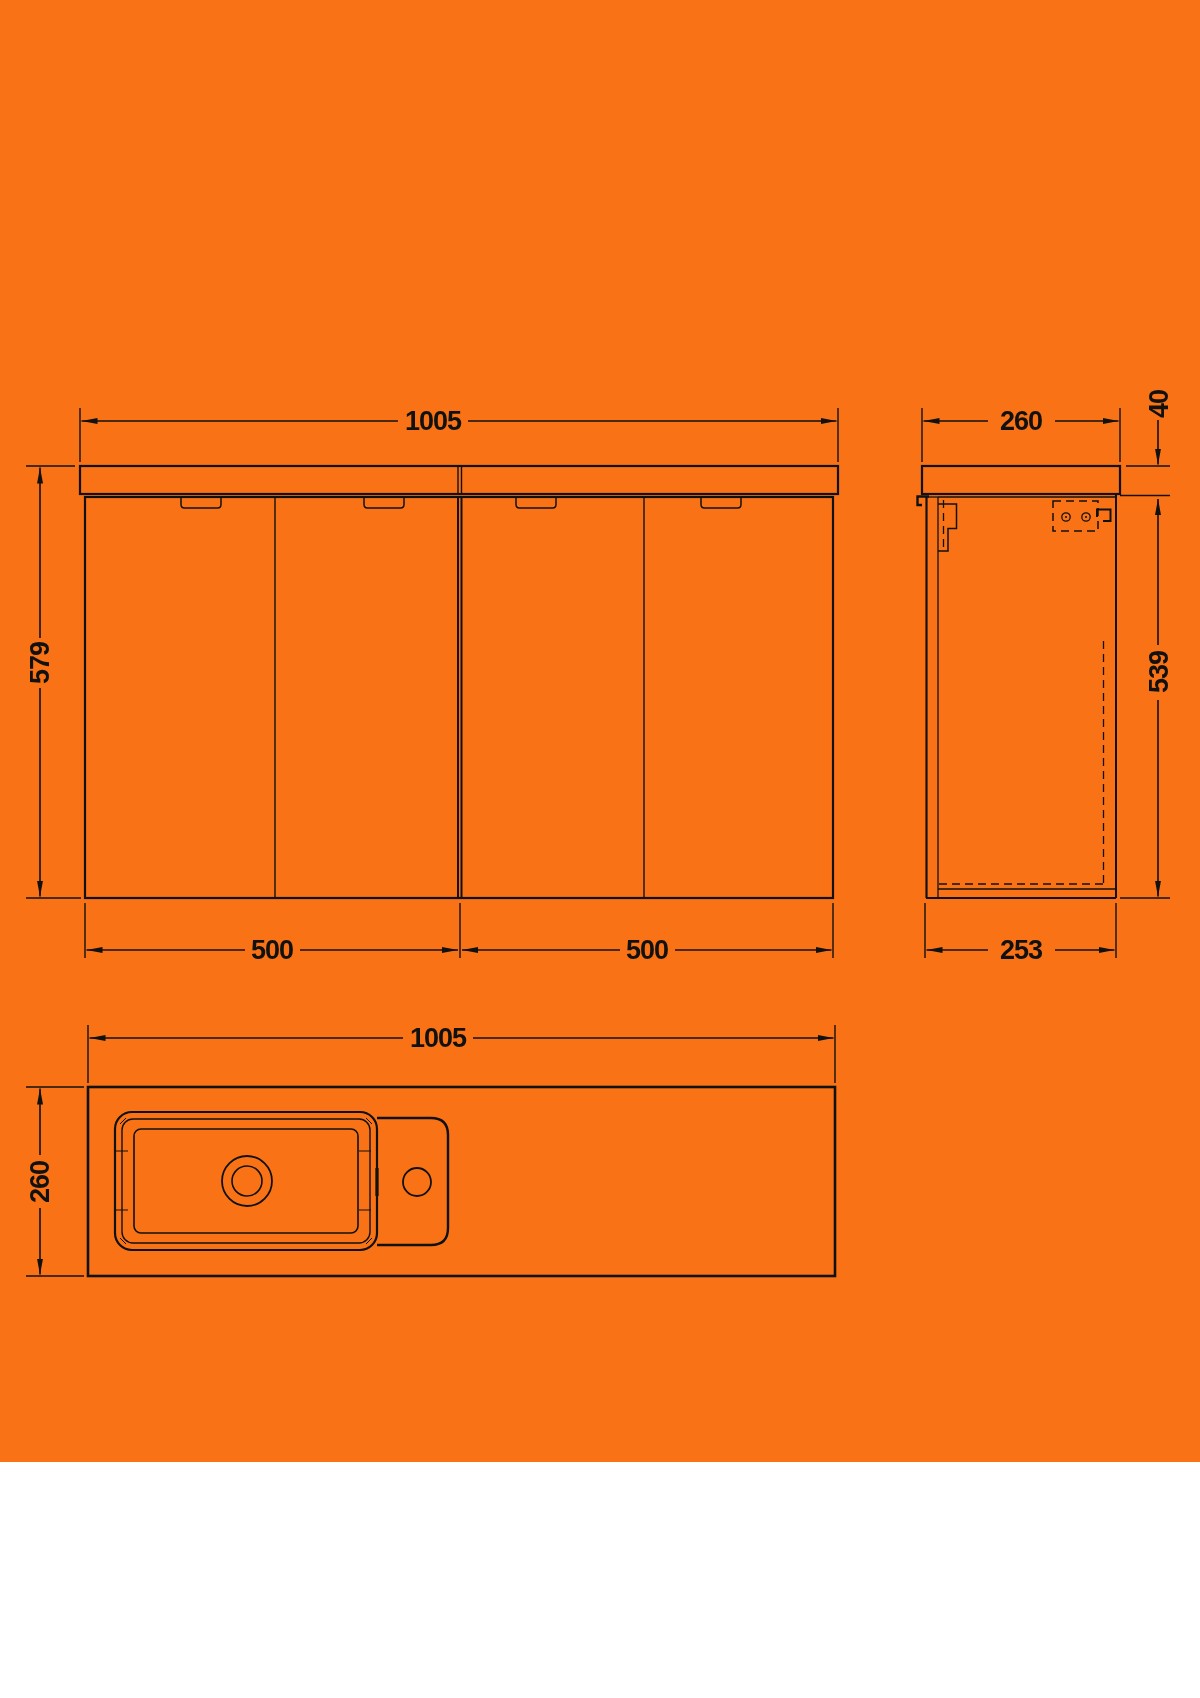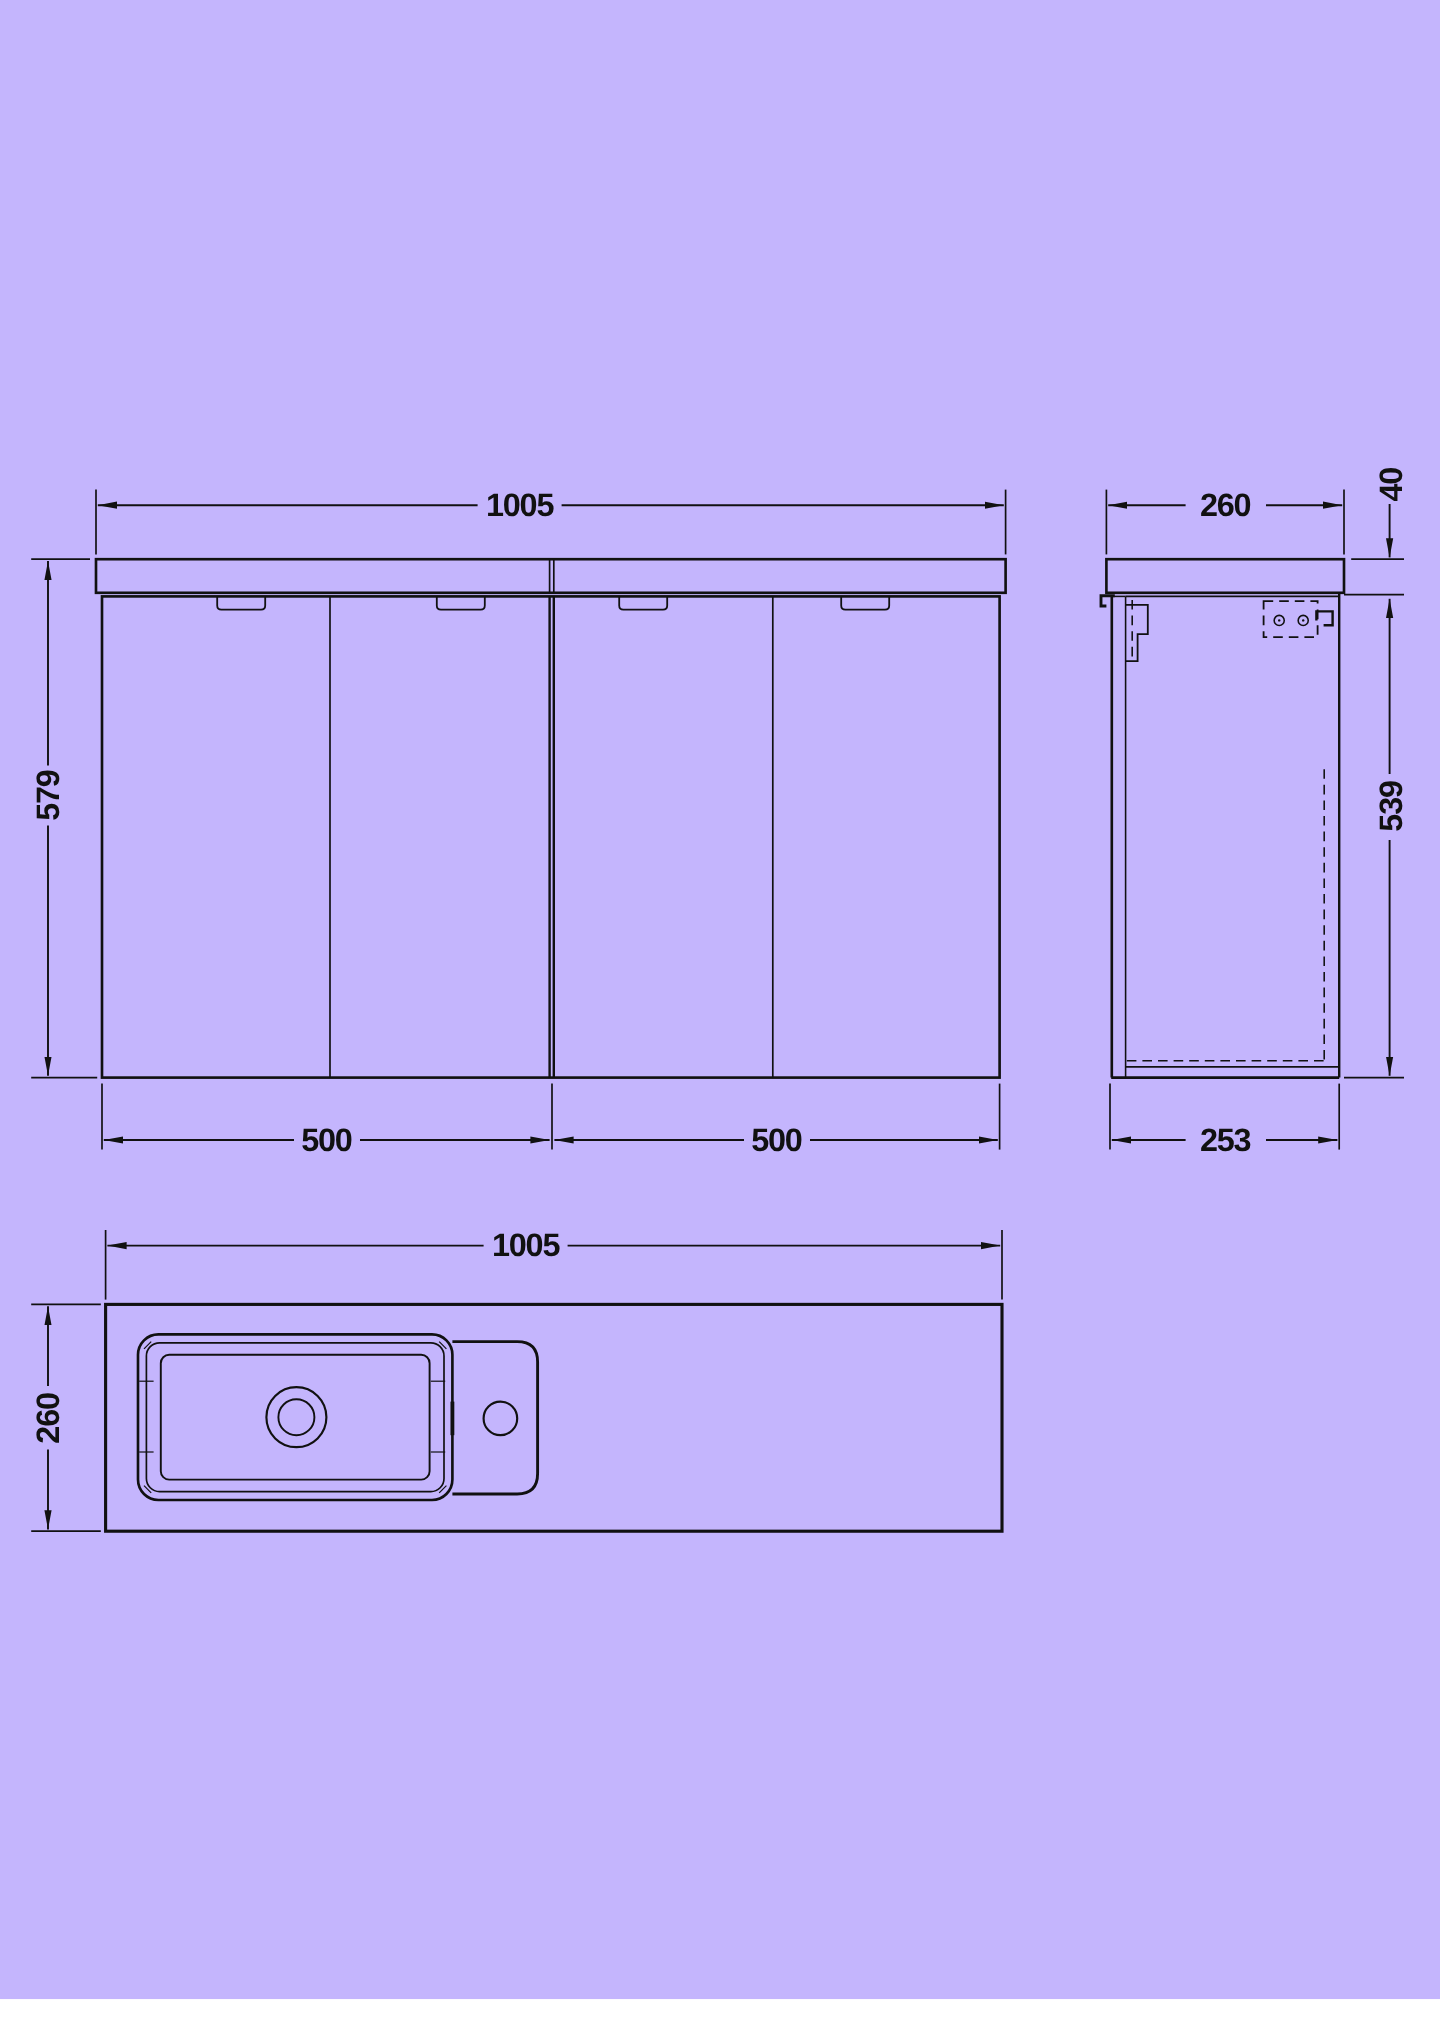--- a/index.html
+++ b/index.html
@@ -3,22 +3,22 @@
 <meta charset="utf-8">
 <style>
   html, body {
     margin: 0;
     padding: 0;
     background: #ffffff;
   }
   .stage {
     position: relative;
     width: 1200px;
-    height: 1666px;
-    background: #c4b5fd;
+    height: 1462px;
+    background: #f97316;
     overflow: hidden;
     font-family: "Liberation Sans", sans-serif;
   }
   svg.drawing {
     position: absolute;
     inset: 0;
   }
   text.dim {
     font-family: "Liberation Sans", "DejaVu Sans", sans-serif;
     font-size: 27px;

